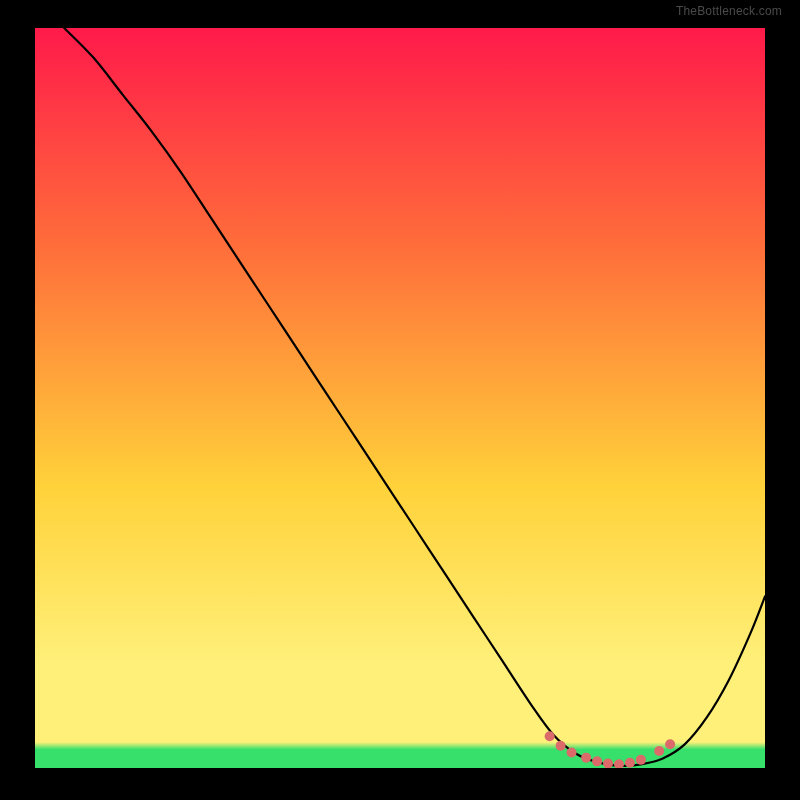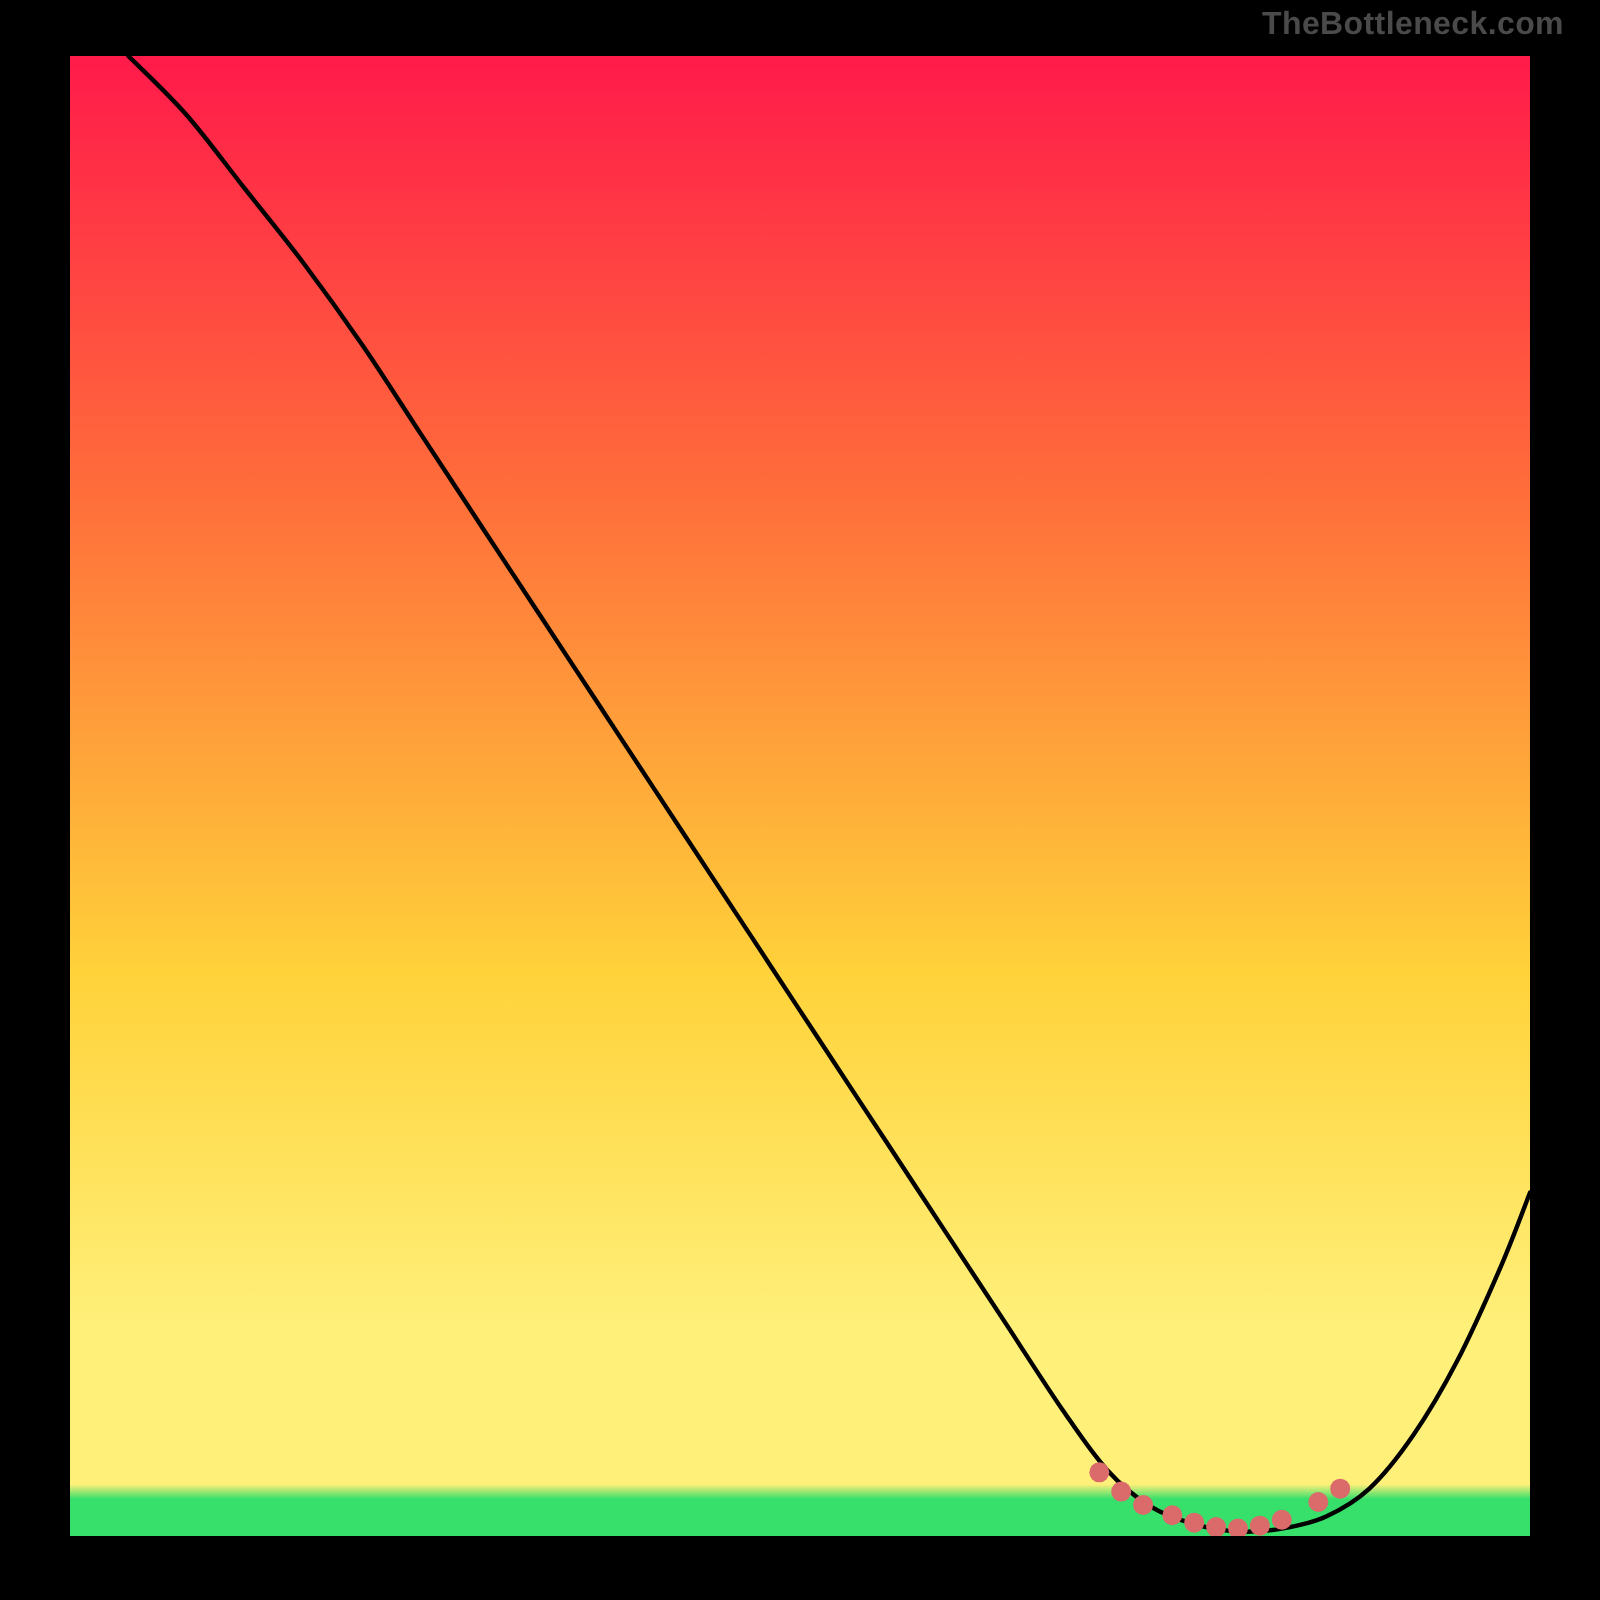--- a/index.html
+++ b/index.html
@@ -15,22 +15,22 @@
     position: relative;
     width: 800px;
     height: 800px;
     background: #000;
   }
   .watermark {
     position: absolute;
     top: 4px;
     right: 18px;
     color: #4a4a4a;
-    font-size: 16px;
-    font-weight: 700;
+    font-size: 12px;
+    font-weight: 400;
     letter-spacing: 0.2px;
     user-select: none;
   }
   .plot {
     position: absolute;
     left: 35px;
     top: 28px;
     width: 730px;
     height: 740px;
   }

